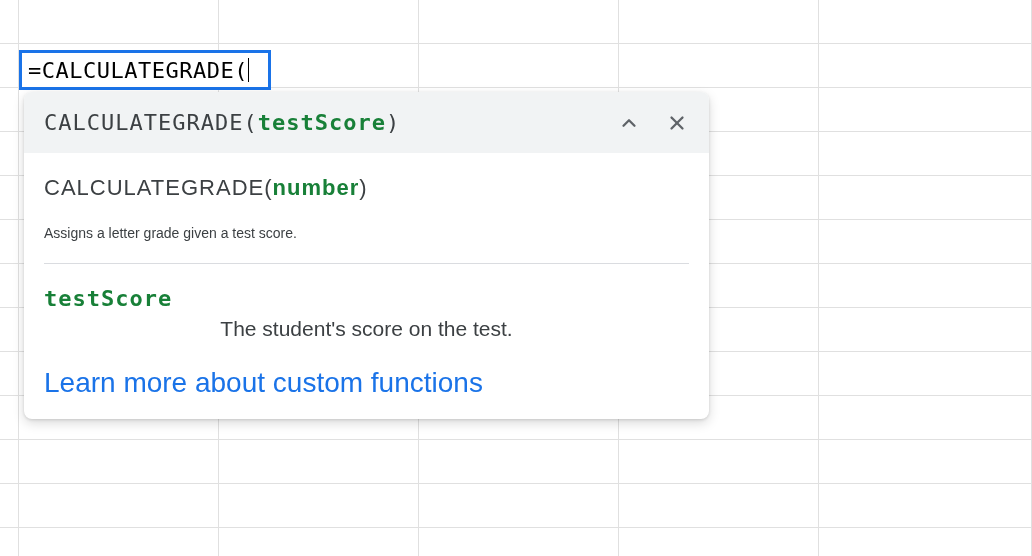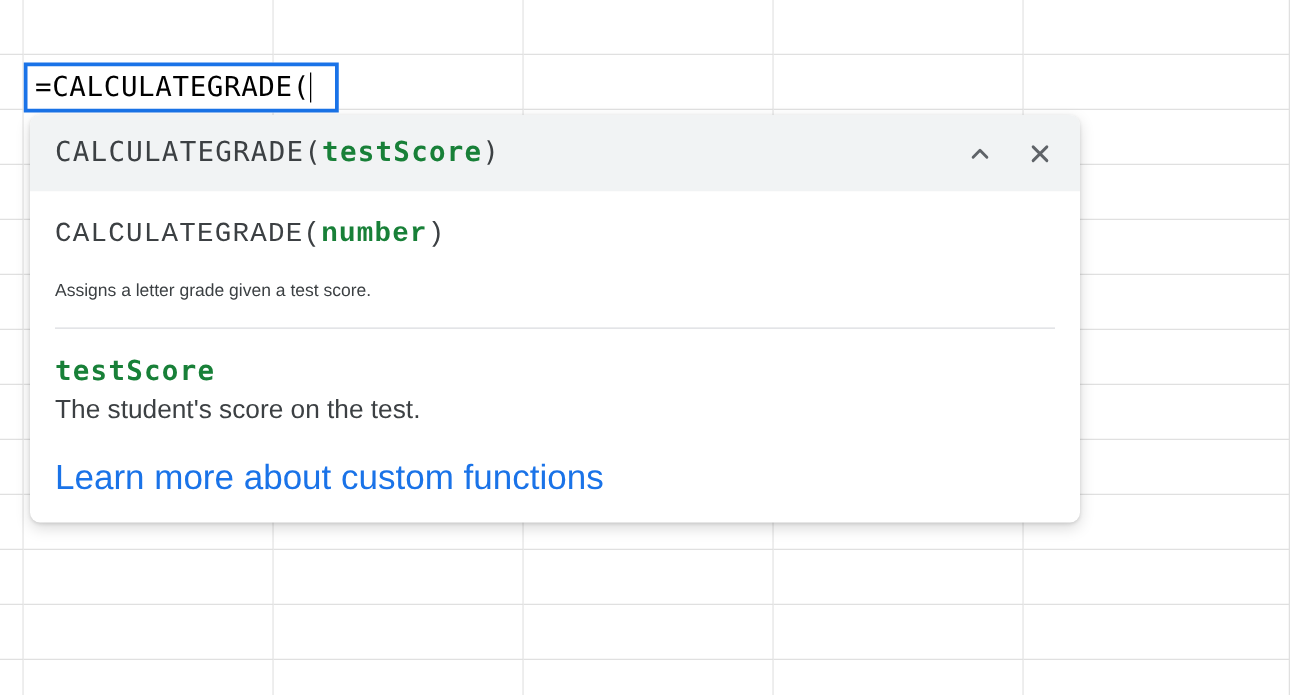--- a/index.html
+++ b/index.html
@@ -66,21 +66,21 @@
       animation: blink 1s step-end infinite;
     }
     @keyframes blink {
       50% { opacity: 0; }
     }
     
     .tooltip {
       position: absolute;
       top: 92px;
       left: 24px;
-      width: 840px;
+      width: 685px;
       background: #fff;
       border-radius: 8px;
       box-shadow: 0 1px 3px rgba(0,0,0,0.12), 0 4px 12px rgba(0,0,0,0.15);
       z-index: 20;
       overflow: hidden;
     }
     .tooltip-header {
       background: #f1f3f4;
       padding: 18px 20px;
       display: flex;
@@ -114,21 +114,21 @@
     .tooltip-body {
       padding: 22px 20px 20px 20px;
     }
     .section-label {
       font-size: 17px;
       color: #5f6368;
       letter-spacing: 1.5px;
       margin-bottom: 6px;
     }
     .example-text {
-      font-family: Liberation Mono, monospace;
+      font-family: Liberation Sans, sans-serif;
       font-size: 22px;
       color: #3c4043;
       letter-spacing: 1px;
       margin-bottom: 24px;
     }
     .example-text .param {
       color: #188038;
       font-weight: bold;
     }
     .about-text {
@@ -146,20 +146,21 @@
       font-size: 22px;
       color: #188038;
       font-weight: bold;
       letter-spacing: 1px;
       margin-bottom: 6px;
     }
     .param-desc {
       font-size: 21px;
       color: #3c4043;
       margin-bottom: 26px;
+      text-align: center;
     }
     .learn-more {
       font-size: 28px;
       color: #1a73e8;
       cursor: pointer;
     }
   </style>
 </head>
 <body>
 

